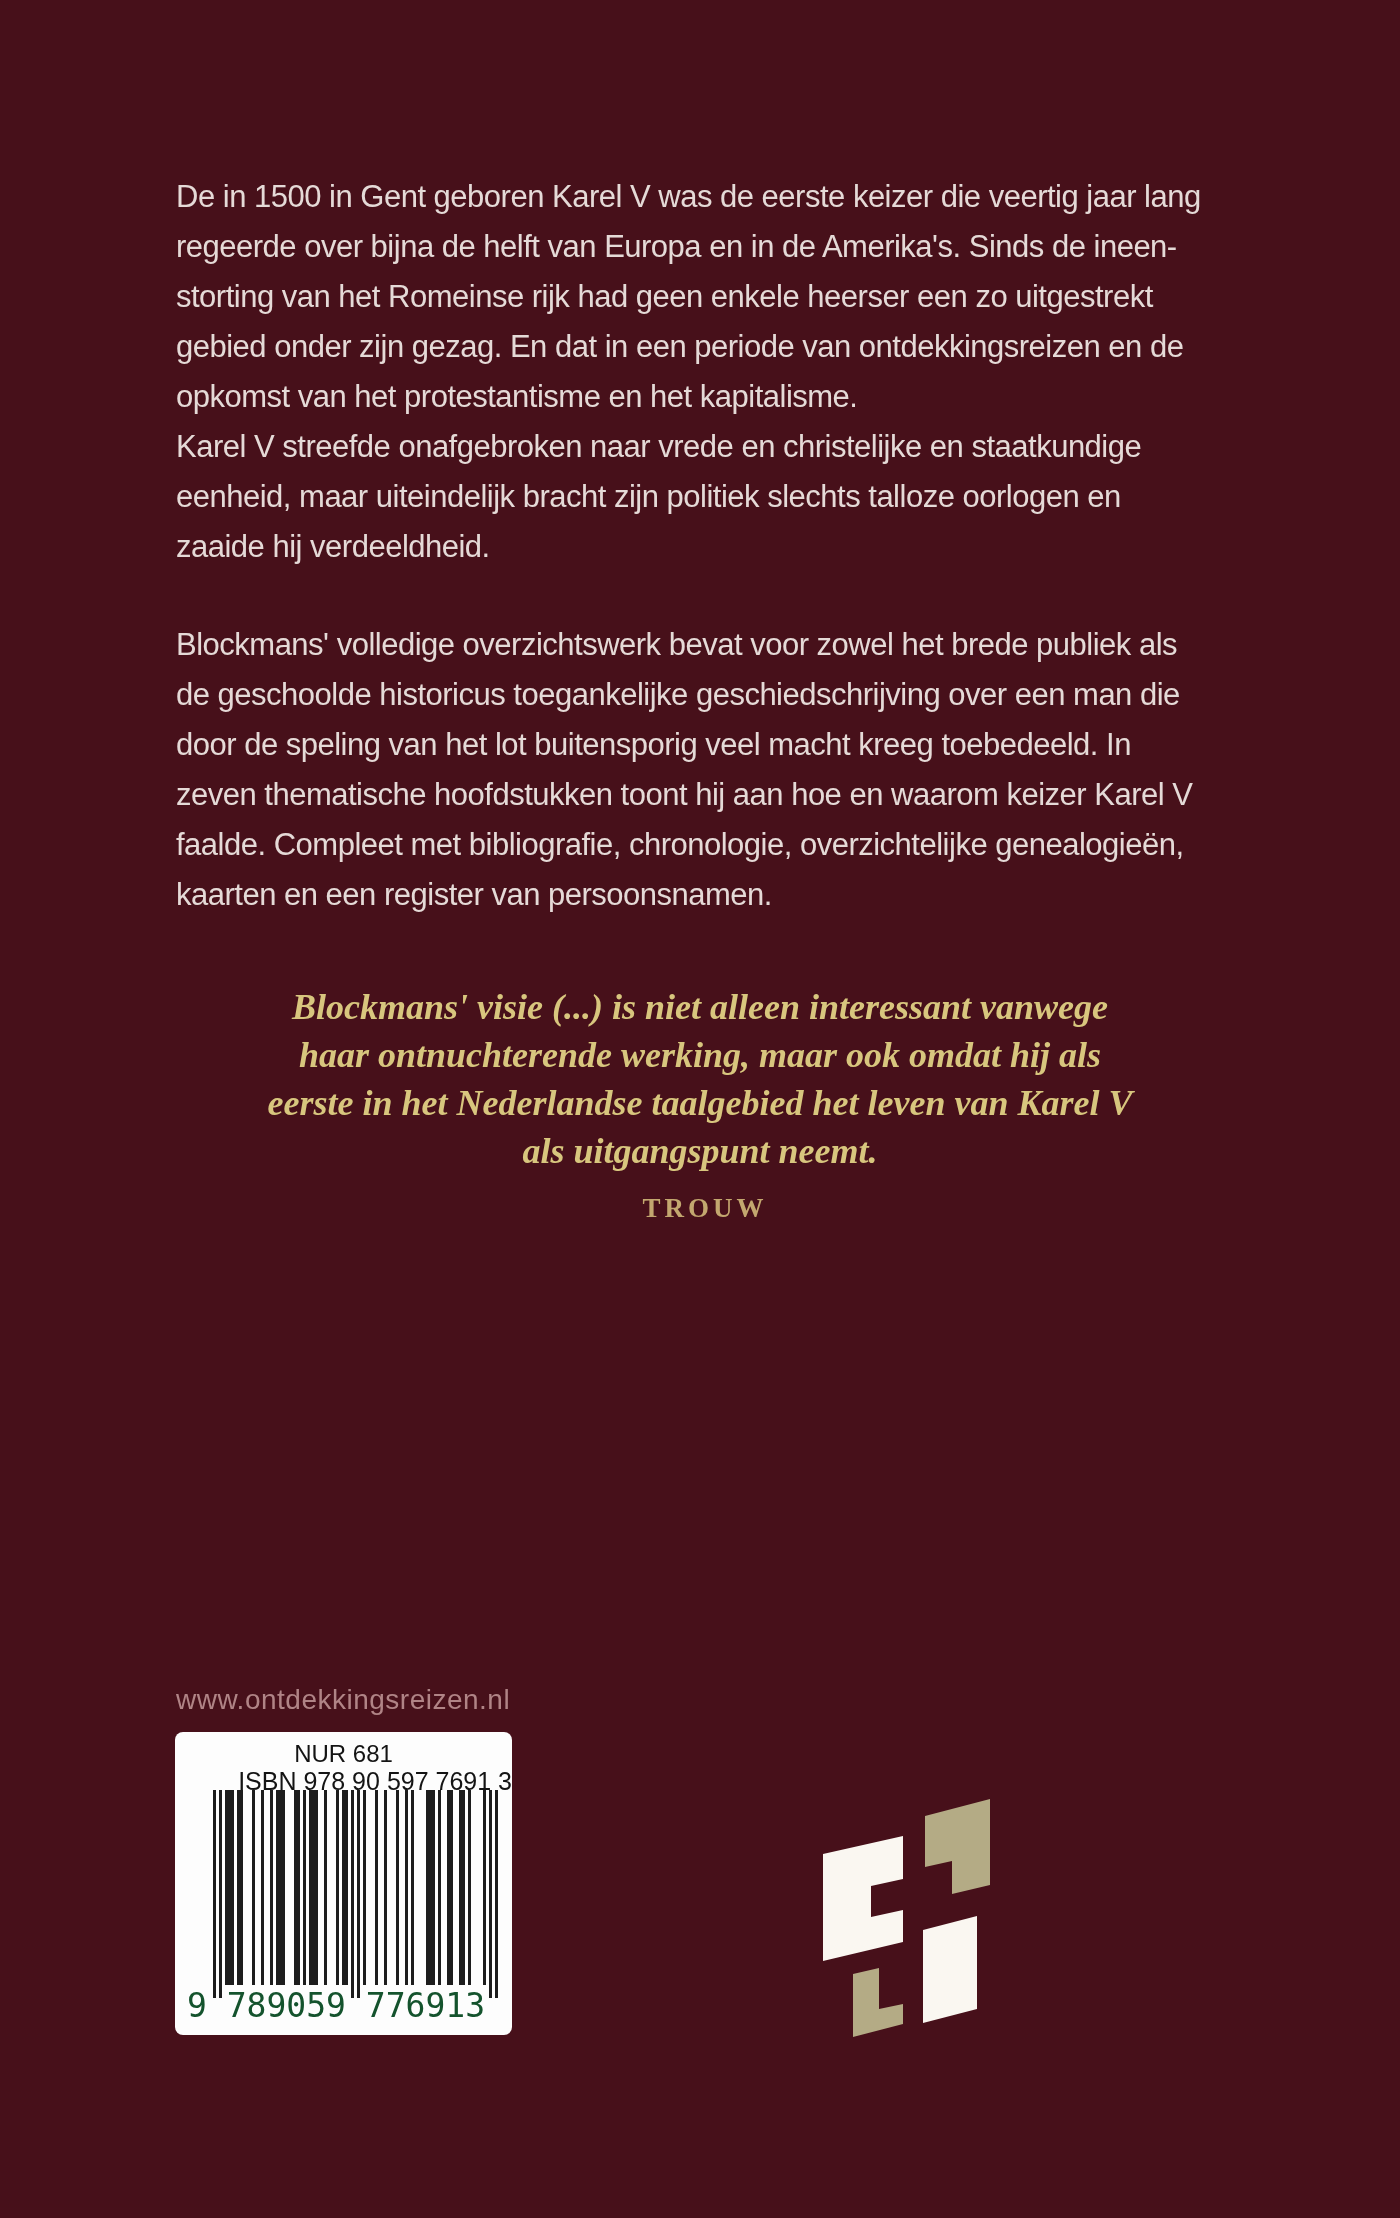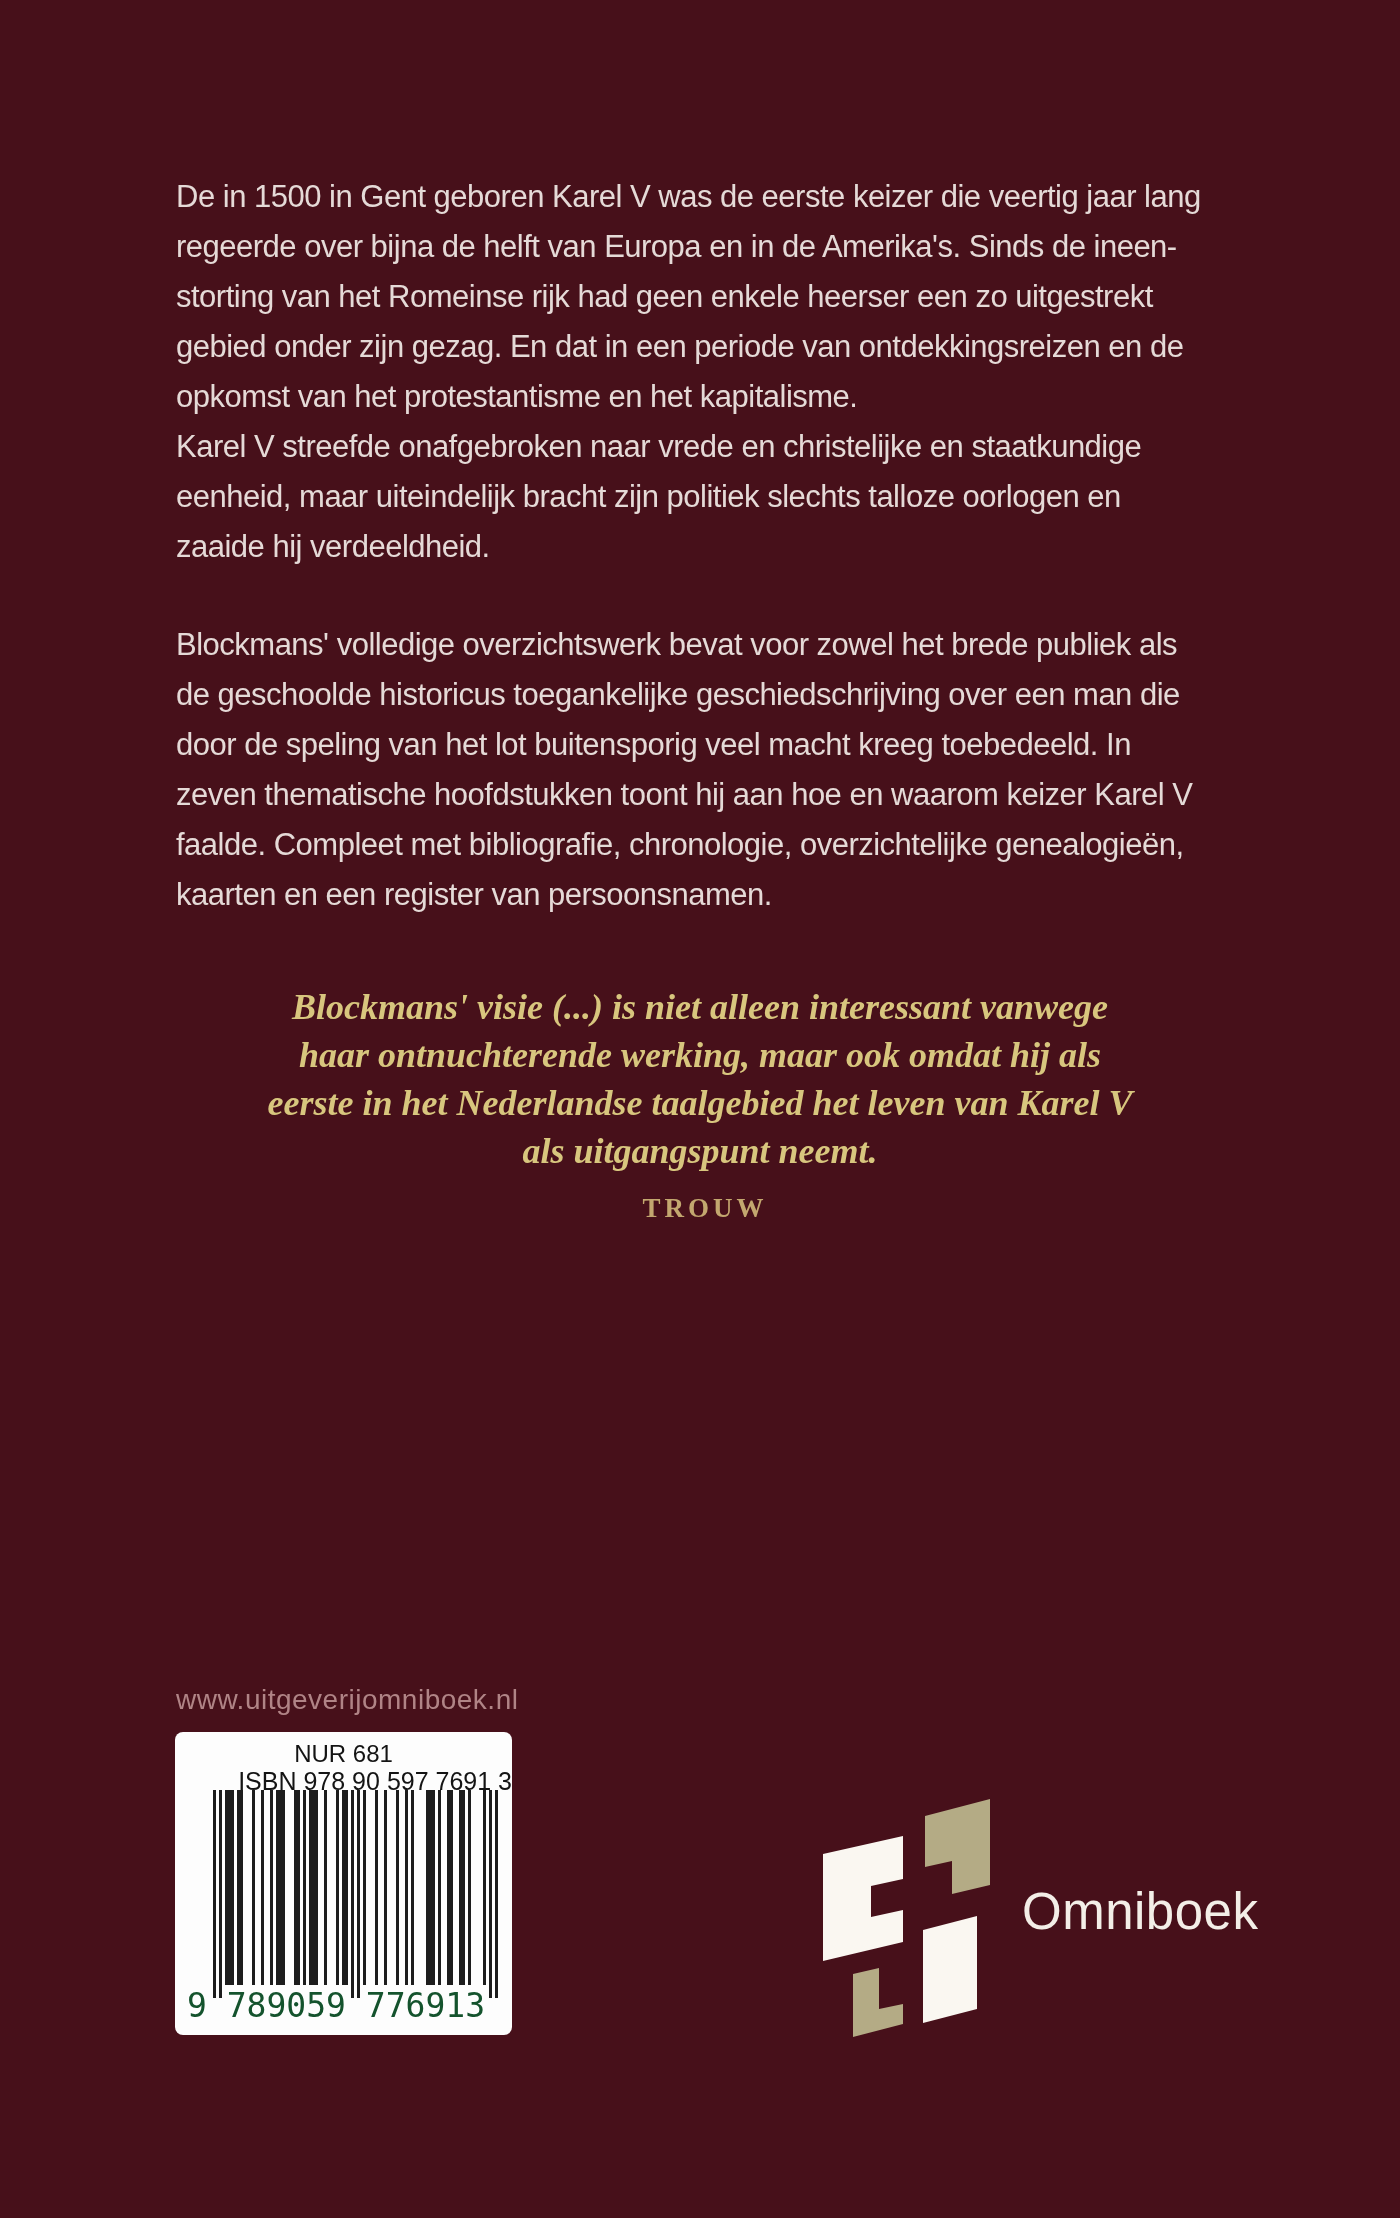--- a/index.html
+++ b/index.html
@@ -107,21 +107,21 @@
 kaarten en een register van persoonsnamen.</div>
 
   <div class="quote lines" style="color: rgb(216, 198, 126);">Blockmans' visie (...) is niet alleen interessant vanwege
 haar ontnuchterende werking, maar ook omdat hij als
 eerste in het Nederlandse taalgebied het leven van Karel V
 als uitgangspunt neemt.</div>
 
   <div class="quote-attr" style="color: rgb(195, 167, 111);">TROUW</div>
 
 
-  <div class="website">www.uitgeverijomniboek.nl</div>
+  <div class="website">www.ontdekkingsreizen.nl</div>
 
   <div class="barcode-panel">
     <div class="bc-nur">NUR 681</div>
     <div class="bc-isbn">ISBN 978 90 597 7691 3</div>
     <svg class="bc-bars" width="285" height="208" viewBox="0 0 285 208">
         <rect x="0" y="0" width="3" height="208" fill="#1c1c1c"></rect>
         <rect x="6" y="0" width="3" height="208" fill="#1c1c1c"></rect>
         <rect x="12" y="0" width="3" height="195" fill="#1c1c1c"></rect>
         <rect x="15" y="0" width="3" height="195" fill="#1c1c1c"></rect>
         <rect x="18" y="0" width="3" height="195" fill="#1c1c1c"></rect>
@@ -167,15 +167,14 @@
     <div class="bc-ean">9 789059 776913</div>
   </div>
 
   <svg class="logo-mark" width="190" height="255" viewBox="810 1790 190 255">
     <path d="M 925 1816 L 990 1799 L 990 1885 L 952 1894 L 952 1861 L 925 1867 Z" fill="#b4ab85"></path>
     <path d="M 823 1854 L 903 1836 L 903 1879 L 871 1886 L 871 1917 L 903 1910 L 903 1942 L 823 1961 Z" fill="#faf7f1"></path>
     <path d="M 853 1974 L 879 1968 L 879 2009 L 903 2004 L 903 2024 L 853 2037 Z" fill="#b4ab85"></path>
     <path d="M 923 1930 L 977 1916 L 977 2009 L 923 2023 Z" fill="#faf7f1"></path>
   </svg>
 
-  <div class="wordmark">Omniboek</div>
 
 </div>
 
 </body></html>

